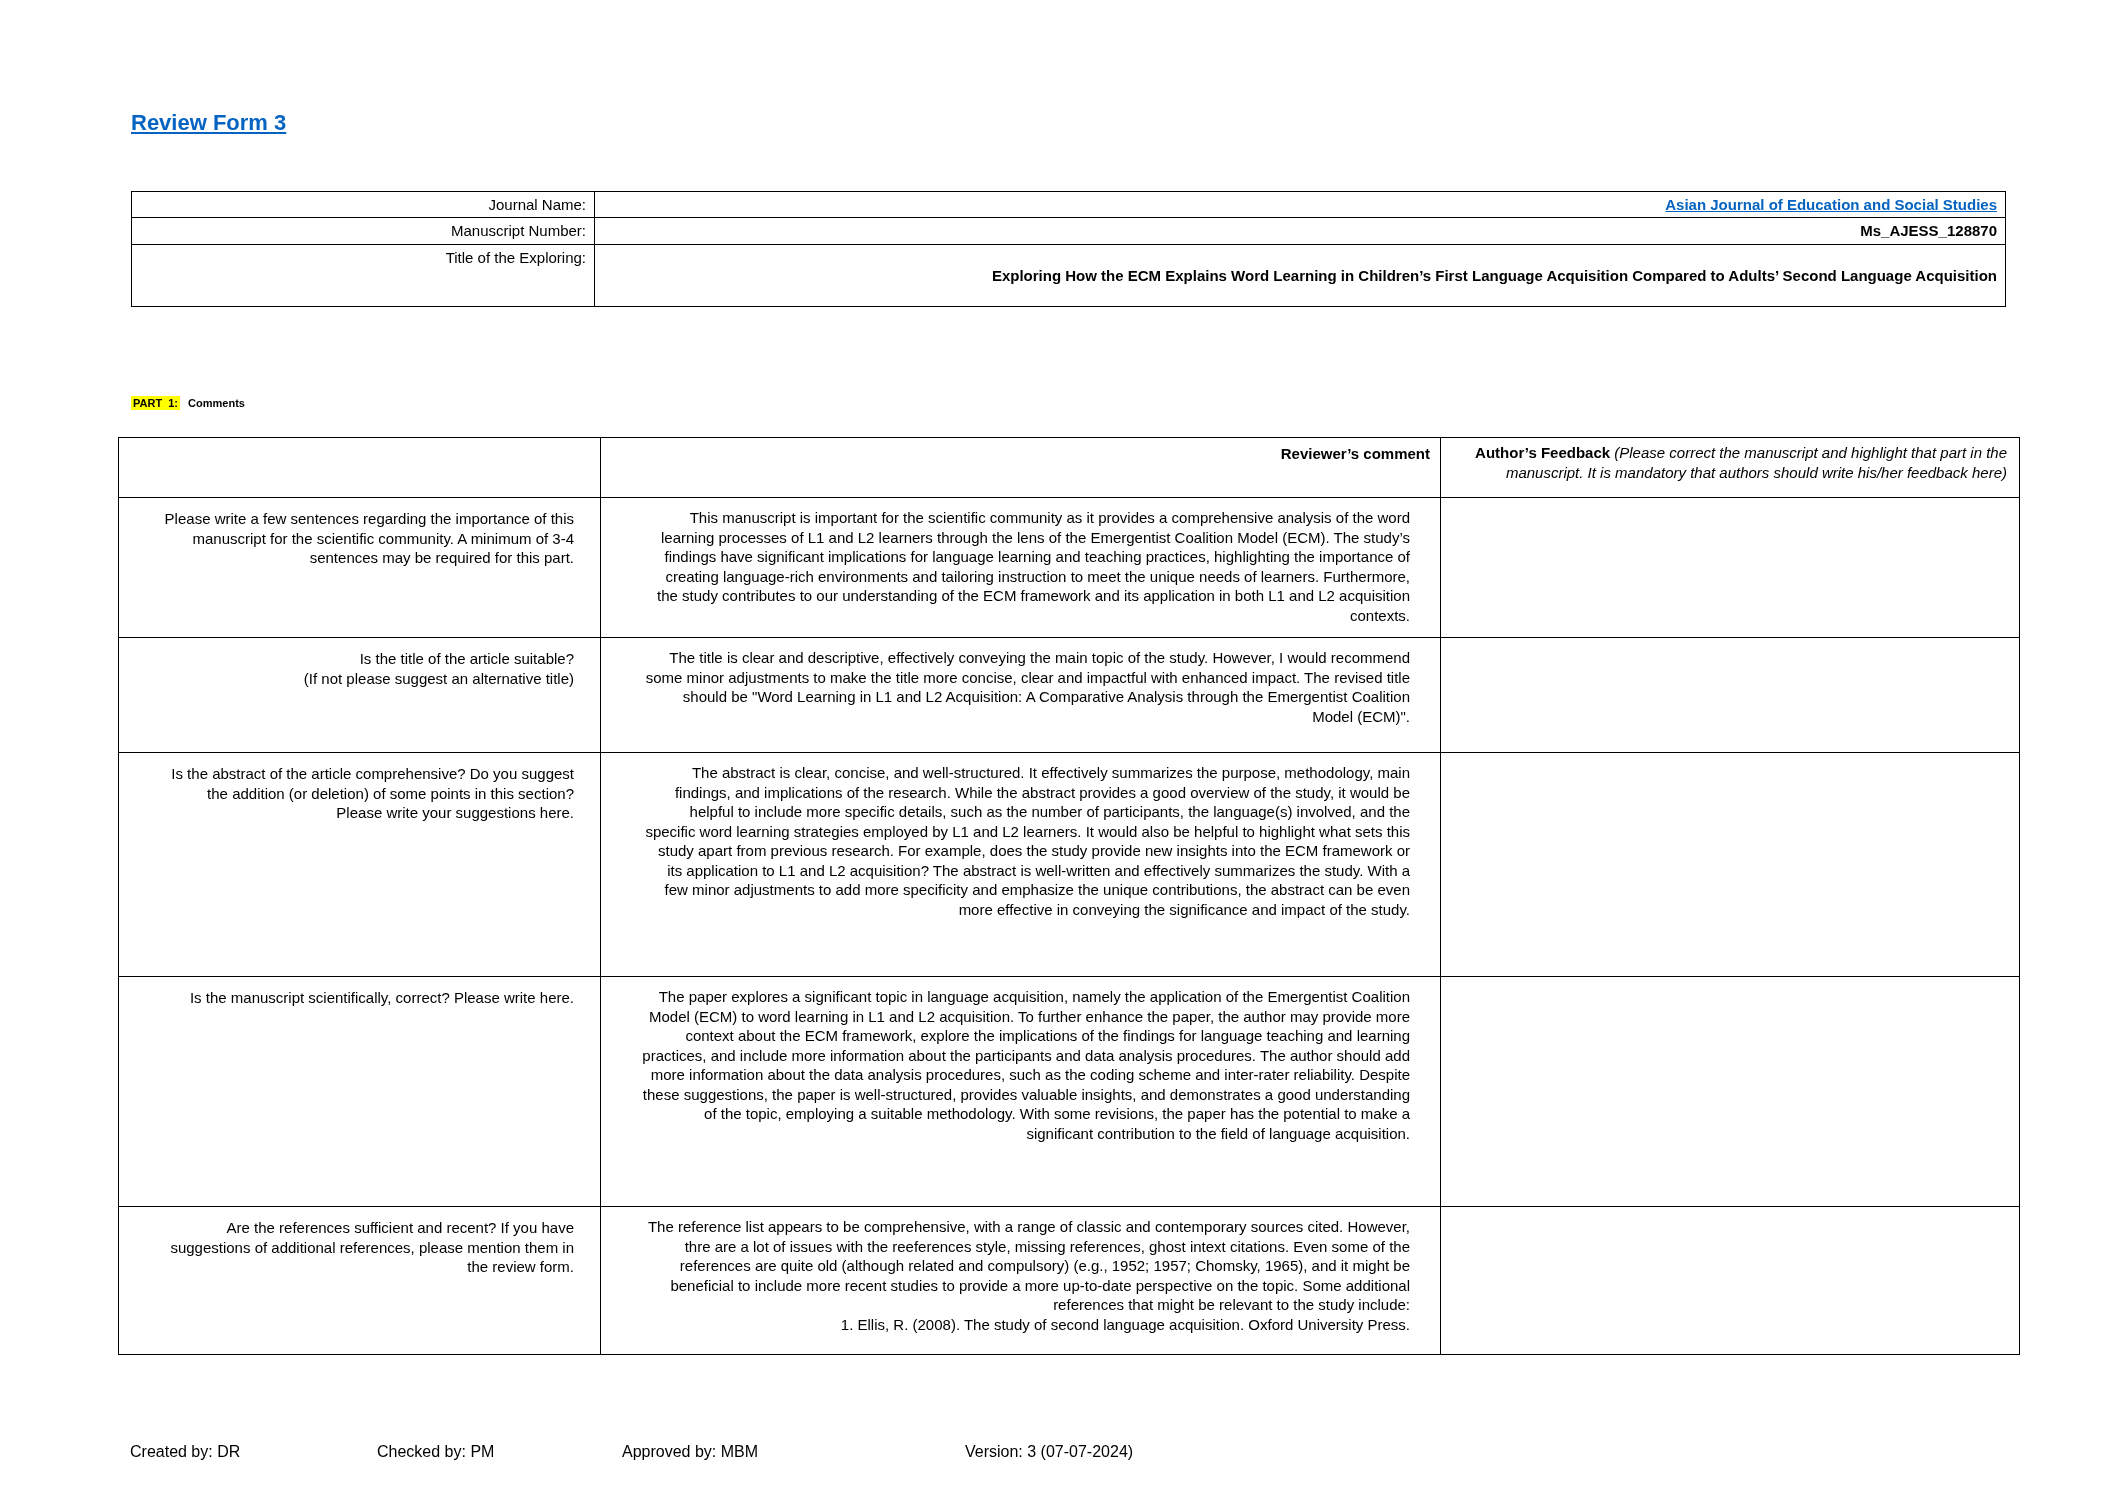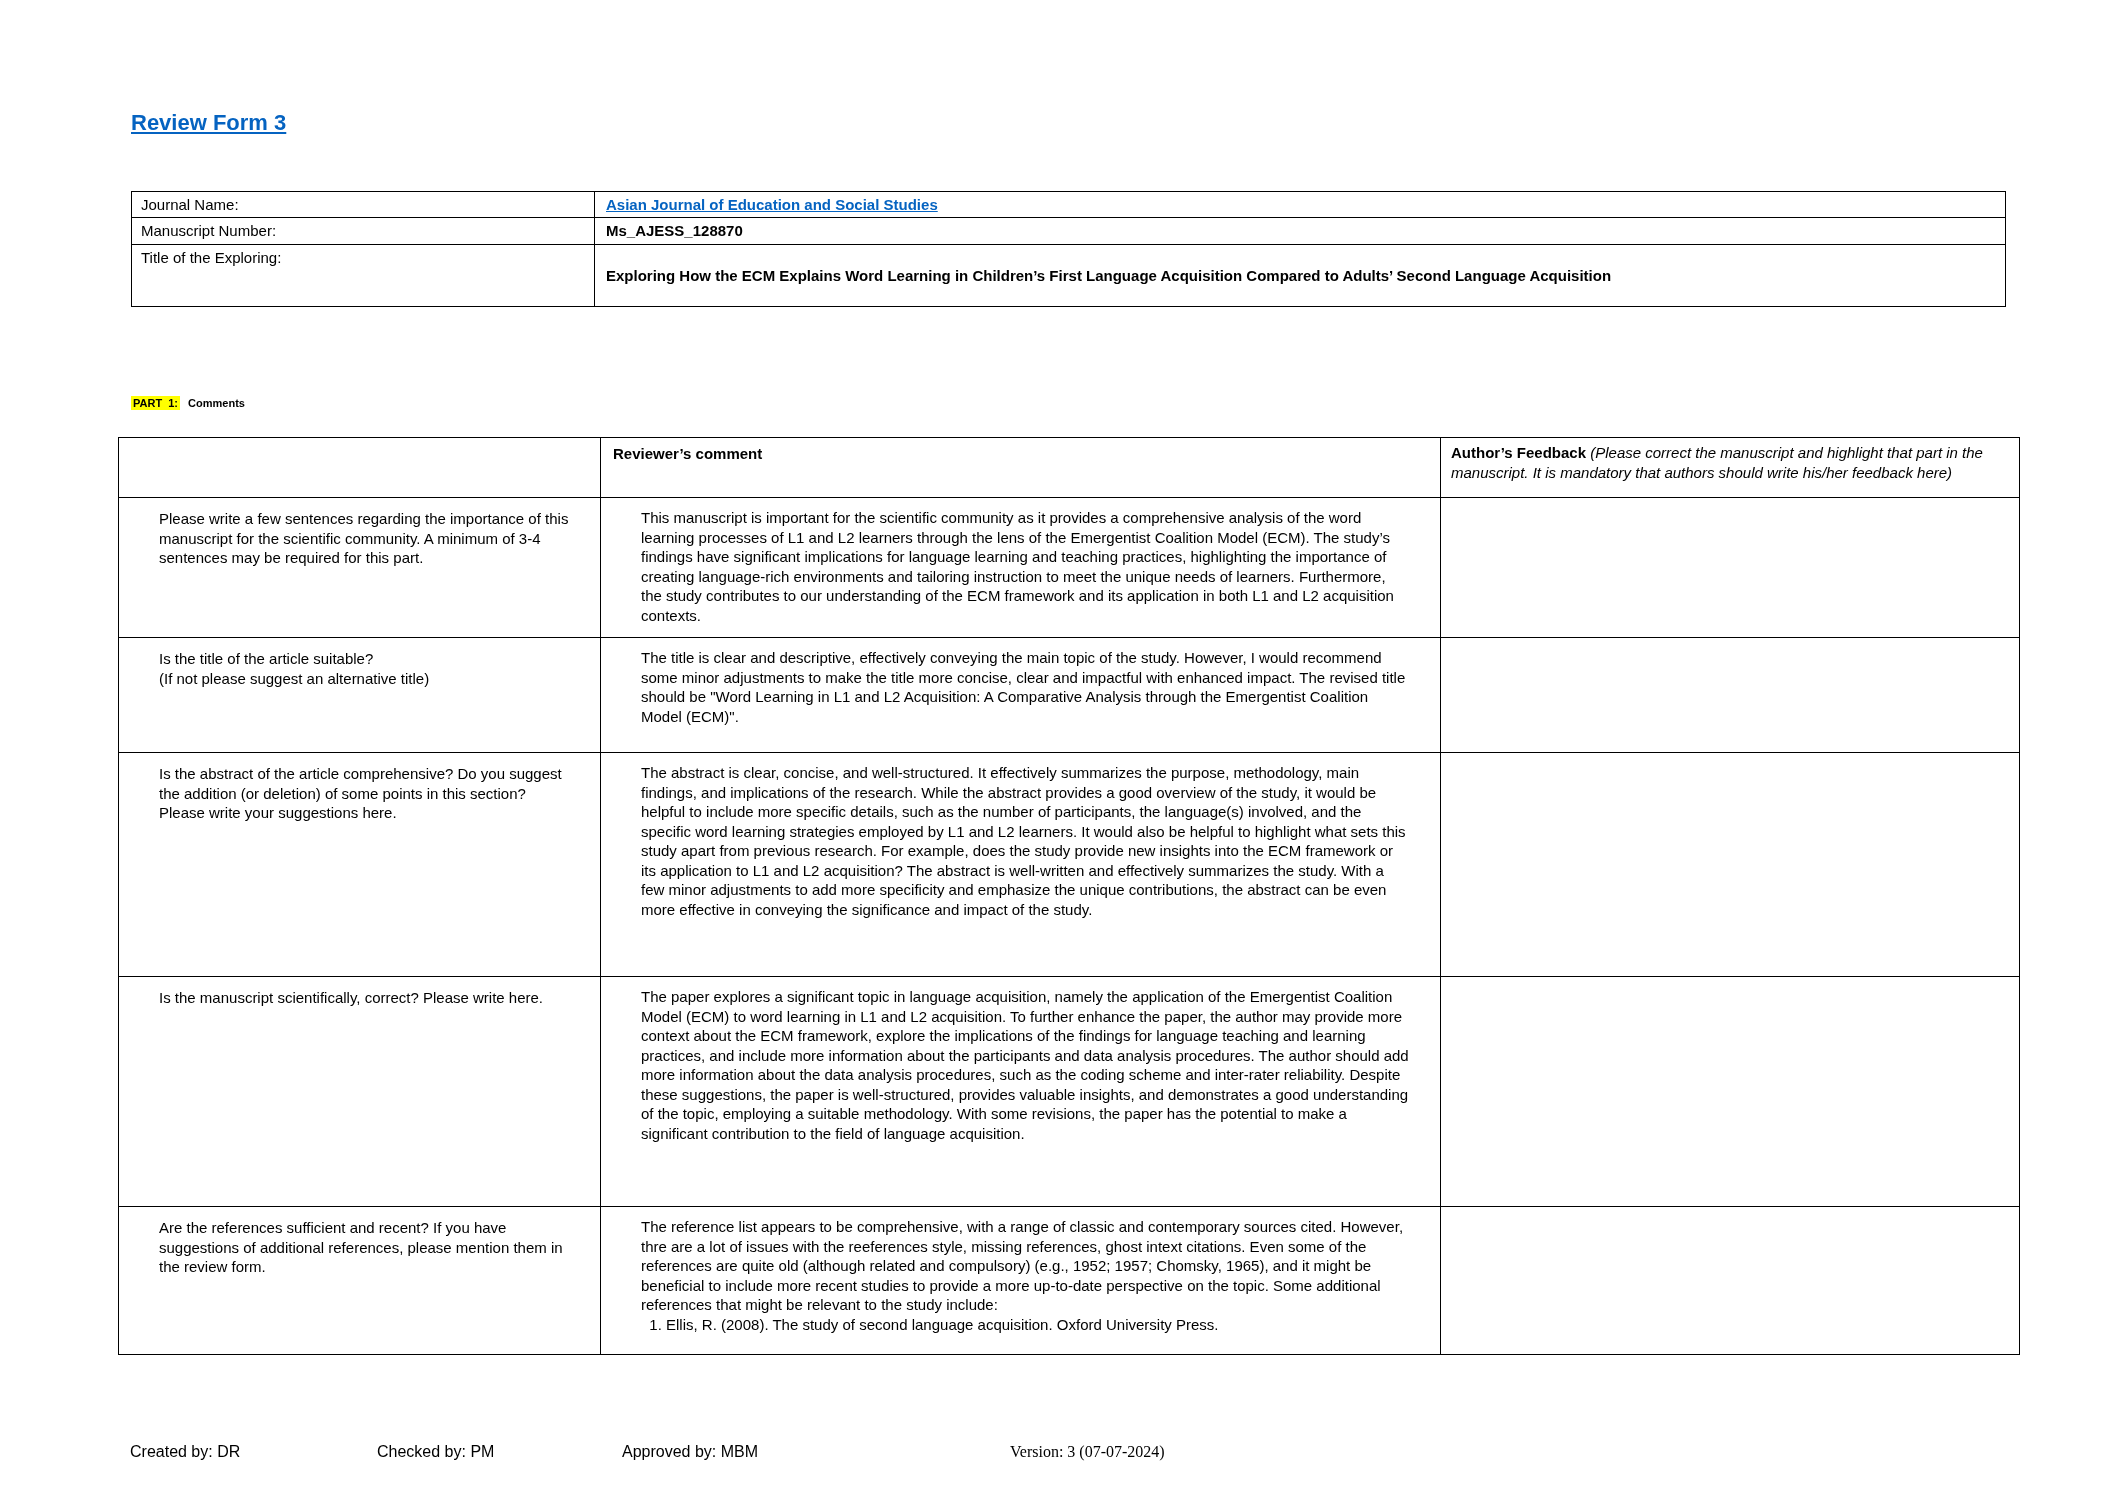--- a/index.html
+++ b/index.html
@@ -14,21 +14,21 @@
 
   
   .doc-title {
     position:absolute; left:131px; top:110px;
     font-size:22px; font-weight:700;
     color:#0563c1; text-decoration:underline;
     cursor:pointer;
   }
 
   
-  table { border-collapse:collapse; table-layout:fixed; }
+  table { border-collapse:collapse; table-layout:fixed;text-align:right; }
   td {
     border:1px solid #000;
     vertical-align:top;
     font-size:15px; line-height:19.5px;
   }
 
   
   .meta-table { position:absolute; left:131px; top:191px; width:1875px; }
   .meta-col-label { width:463px; }
   .meta-table tr.mr0 { height:26px; }
@@ -73,21 +73,21 @@
     white-space:pre-line;
   }
   .f { cursor:text; }
 
   
   .footer { position:absolute; left:0; top:1443px; width:100%; height:20px; font-size:16px; }
   .ft { position:absolute; top:0; white-space:nowrap; }
   .ft-created  { left:130px; }
   .ft-checked  { left:377px; }
   .ft-approved { left:622px; }
-  .ft-version  { left:1010px;font-family:Liberation Serif, serif; }
+  .ft-version  { left:965px; }
 </style>
 </head>
 <body>
 
 <div class="page">
 
   <a class="doc-title">Review Form 3</a>
 
   <table class="meta-table">
     <colgroup>

